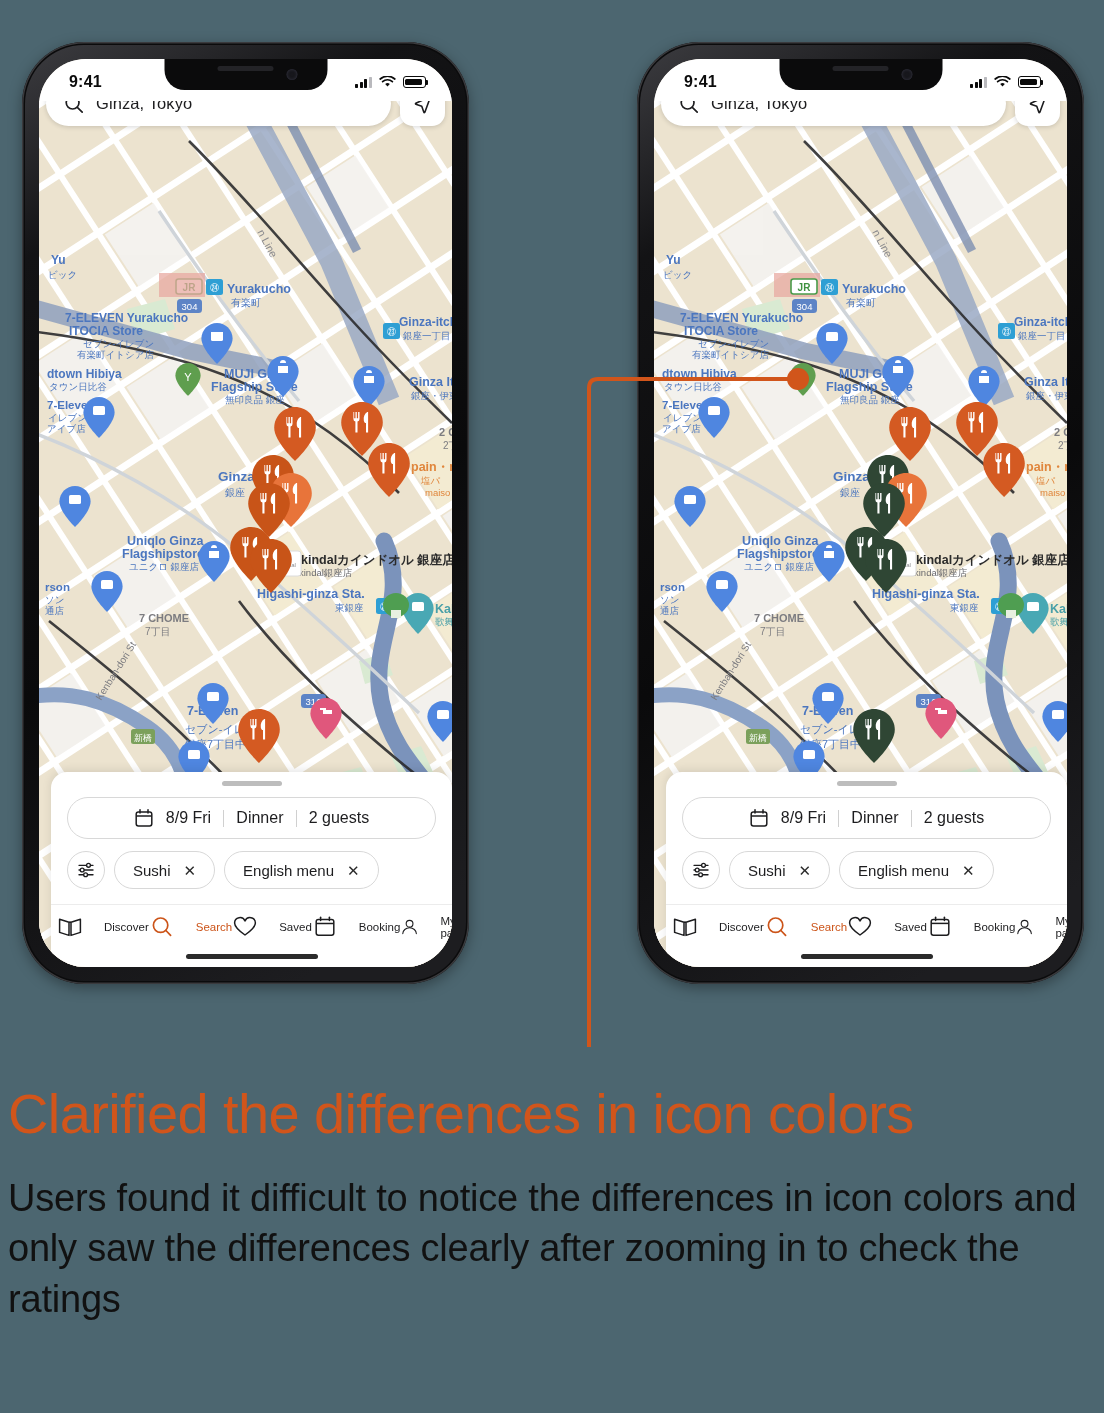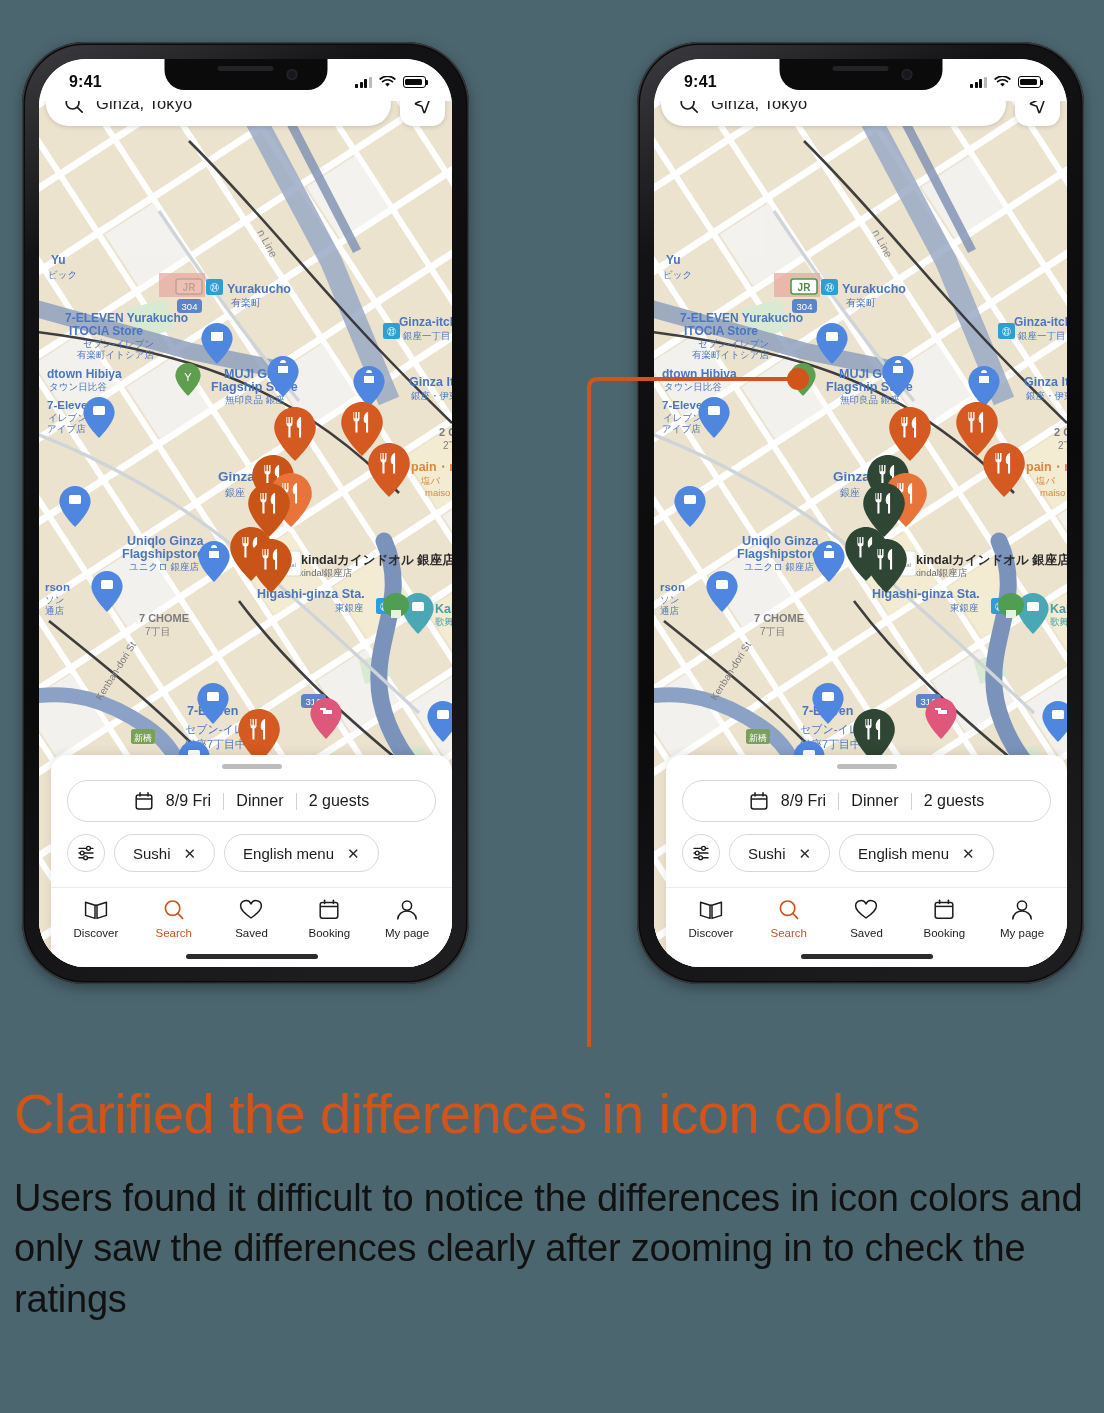--- a/index.html
+++ b/index.html
@@ -119,30 +119,30 @@
     display:flex; align-items:center; gap:13px; padding:4px 18px;
     font-size:15px; color:#1d1d1f; white-space:nowrap;
   }
   .chip .x { font-size:15px; color:#2b2b2b; line-height:1; }
 
   
   .tabbar {
     border-top:1px solid #ececec;
     display:flex; padding:10px 6px 4px;
   }
-  .tab { flex:1; display:flex; flex-direction:column; align-items:center; gap:5px; }
+  .tab { flex:1; display:flex; align-items:center; gap:21px; }
   .tab .tl { font-size:11.5px; color:#1d1d1f; }
   .tab.active .tl { color:#cc5419; }
   .homebar { width:132px; height:5px; border-radius:3px; background:#2b2b2b; margin:11px auto 8px; }
 
   
   .annot { position:absolute; left:0; top:0; width:1104px; height:1413px; pointer-events:none; z-index:50; }
 
   
-  .caption { position:absolute; left:14px; top:1083px; width:1084px; }
+  .caption { position:absolute; left:8px; top:1083px; width:1084px; }
   .cap-title {
     font-size:56px; color:#d1551b; line-height:1.12;
     font-weight:400; letter-spacing:-.6px;
   }
   .cap-body {
     margin-top:27px; font-size:38px; color:#111; line-height:1.33;
     font-weight:400; letter-spacing:-.2px;
   }
 </style>
 </head>

